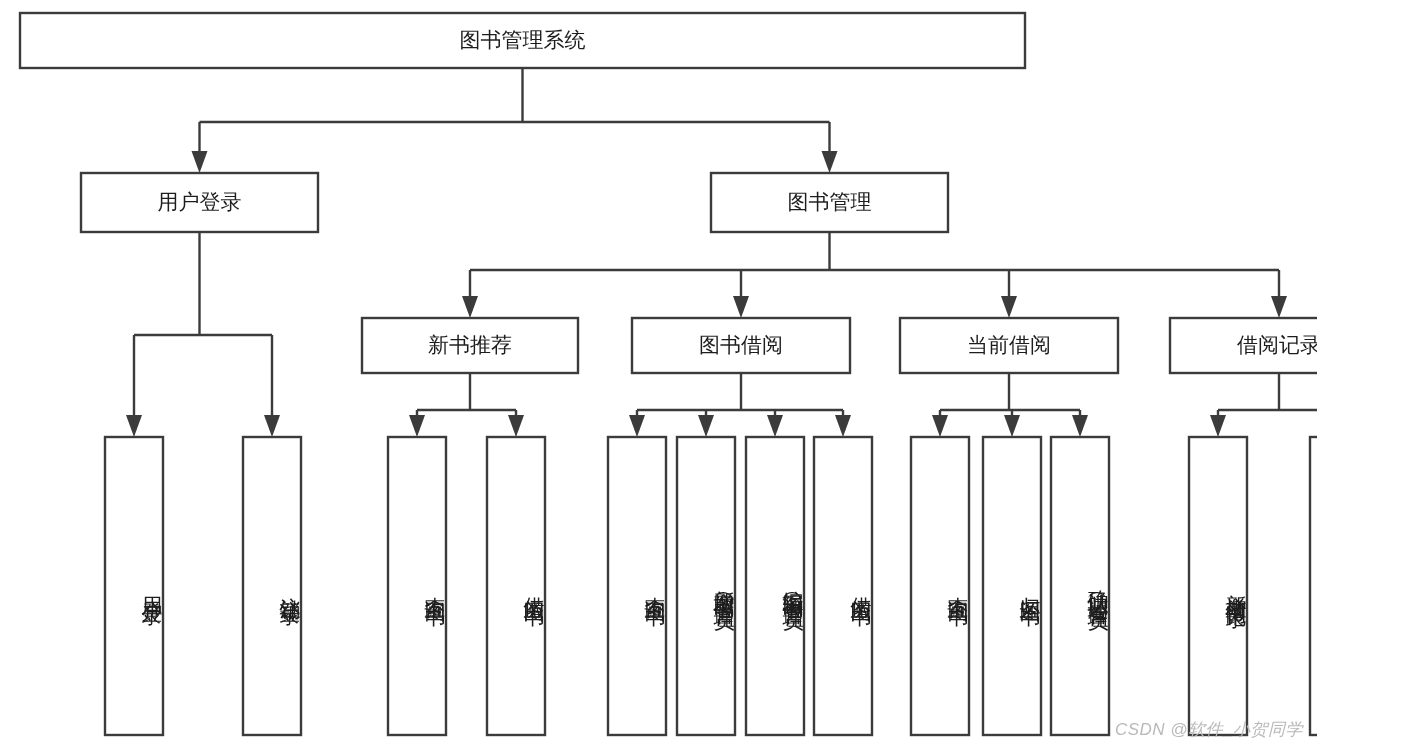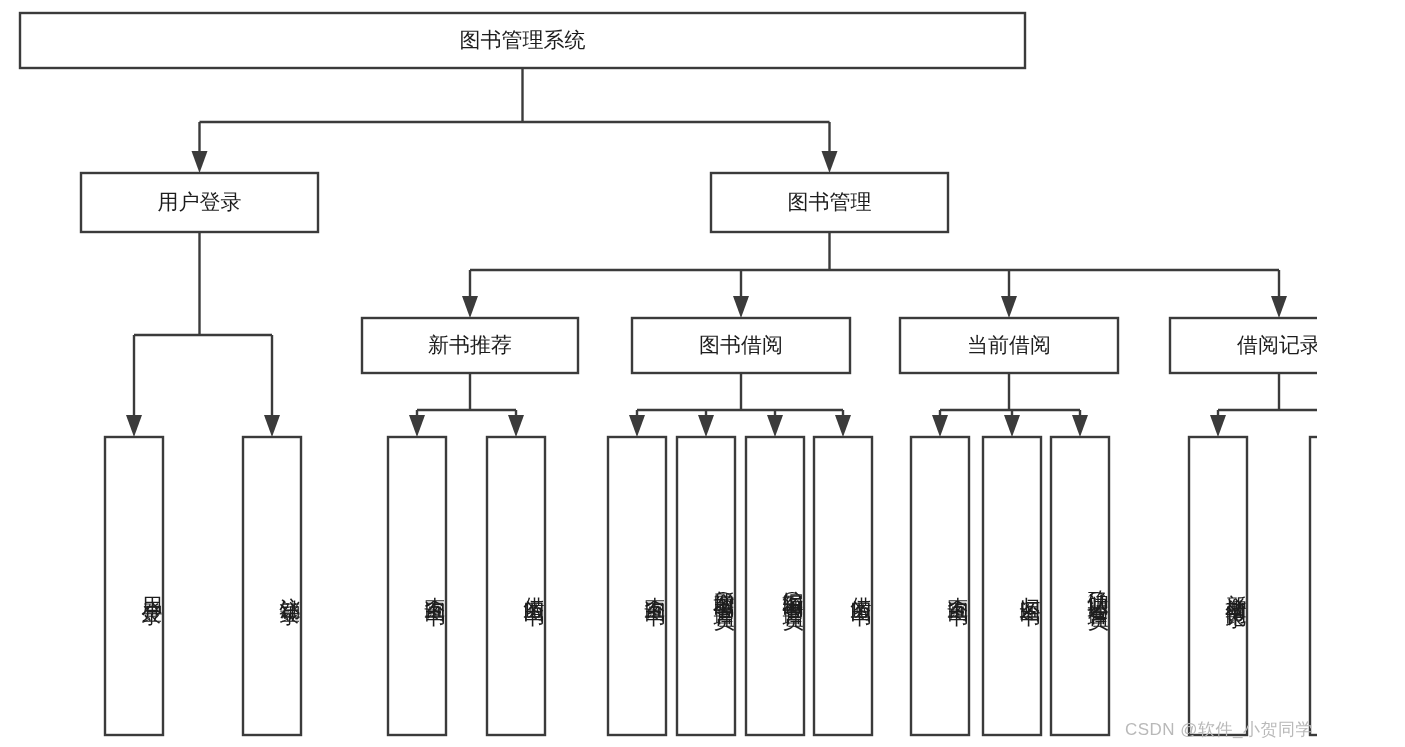--- a/index.html
+++ b/index.html
@@ -56,27 +56,28 @@
     color: #1d1d1d;
     letter-spacing: 3px;
     display: flex;
     align-items: flex-start;
     justify-content: center;
     white-space: nowrap;
     pointer-events: none;
   }
   .watermark {
     position: absolute;
-    right: 4px;
+    right: 14px;
     bottom: 6px;
     font-family: "Liberation Sans", "DejaVu Sans", sans-serif;
     font-size: 17px;
     color: #b9b9b9;
     white-space: nowrap;
     letter-spacing: 0.5px;
+    font-style: italic;
   }
 </style>
 </head>
 <body>
 
 <div id="canvas">
 
   <svg id="chart-svg" viewBox="0 0 1405 747">
     <g id="connectors">
         <line x1="522.5" y1="68" x2="522.5" y2="122" class="connector"></line>

